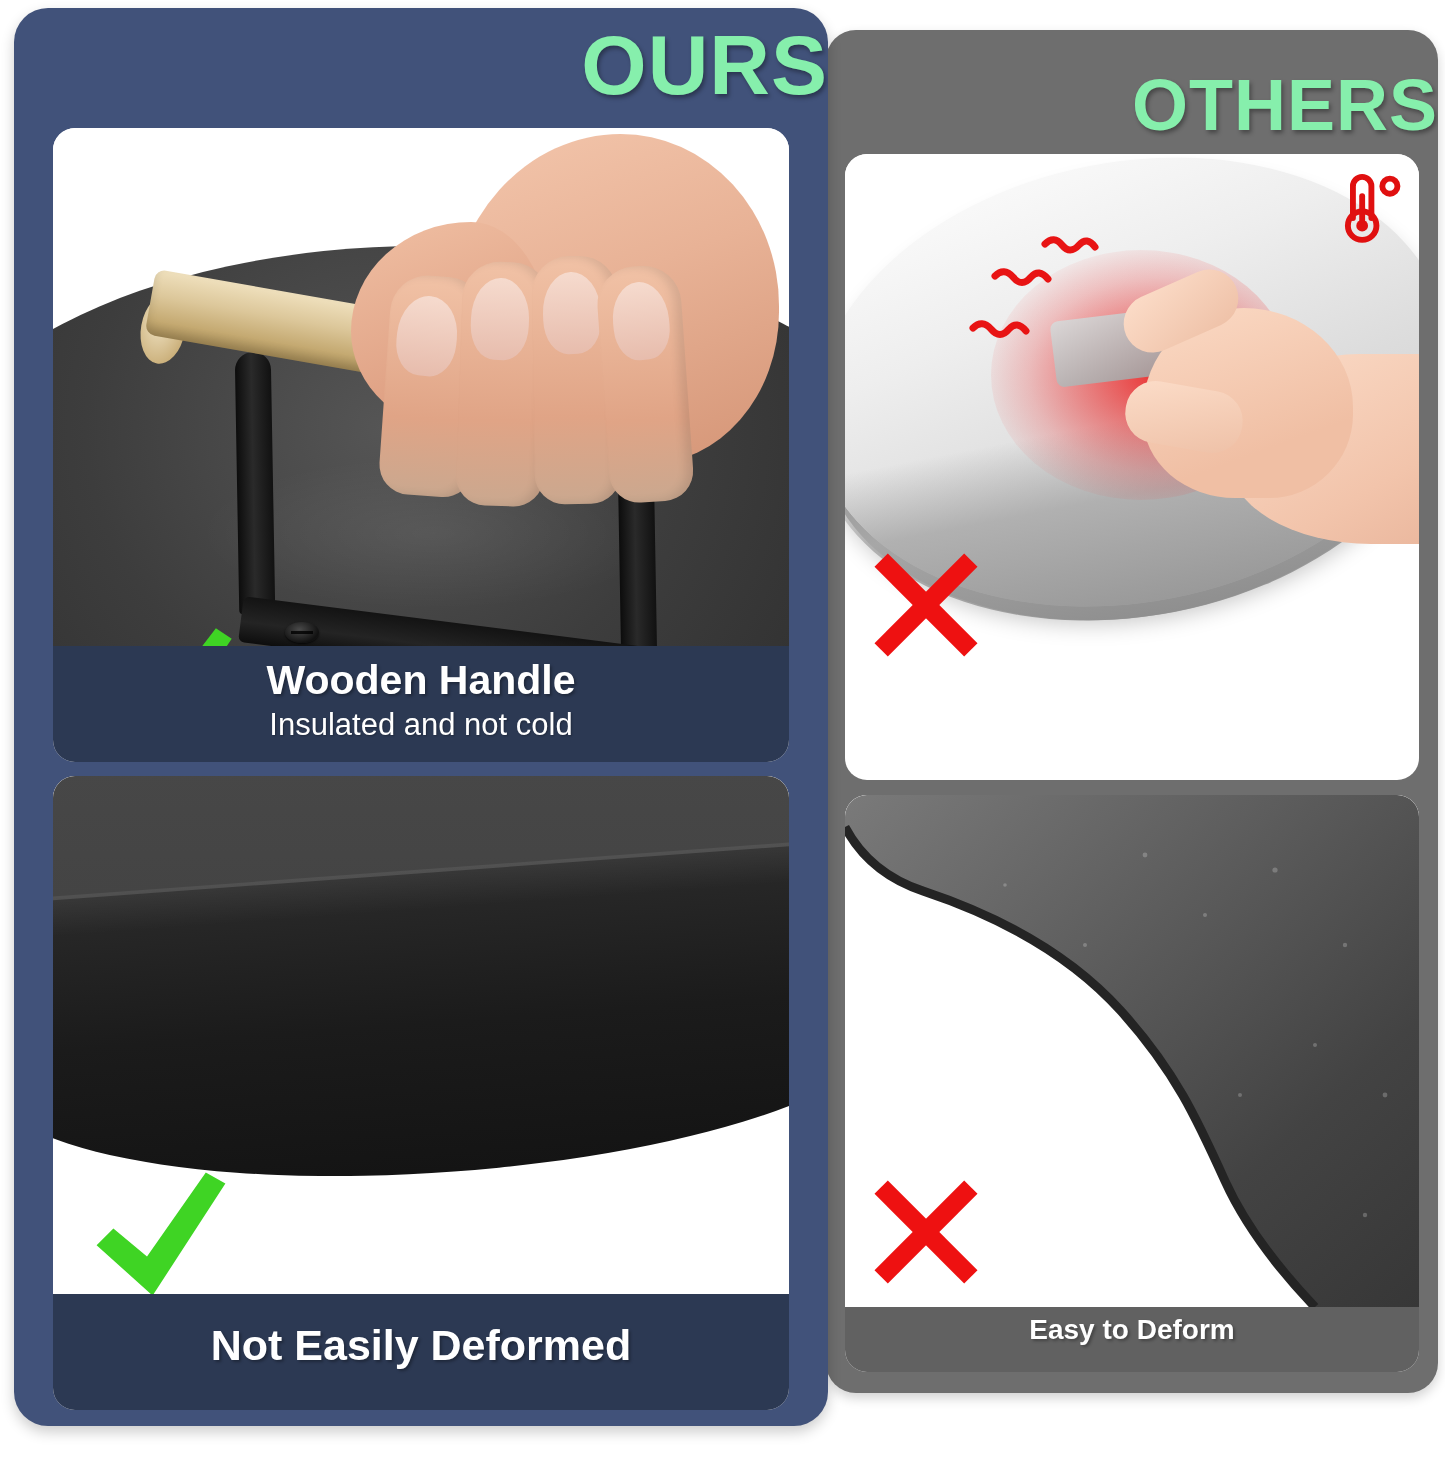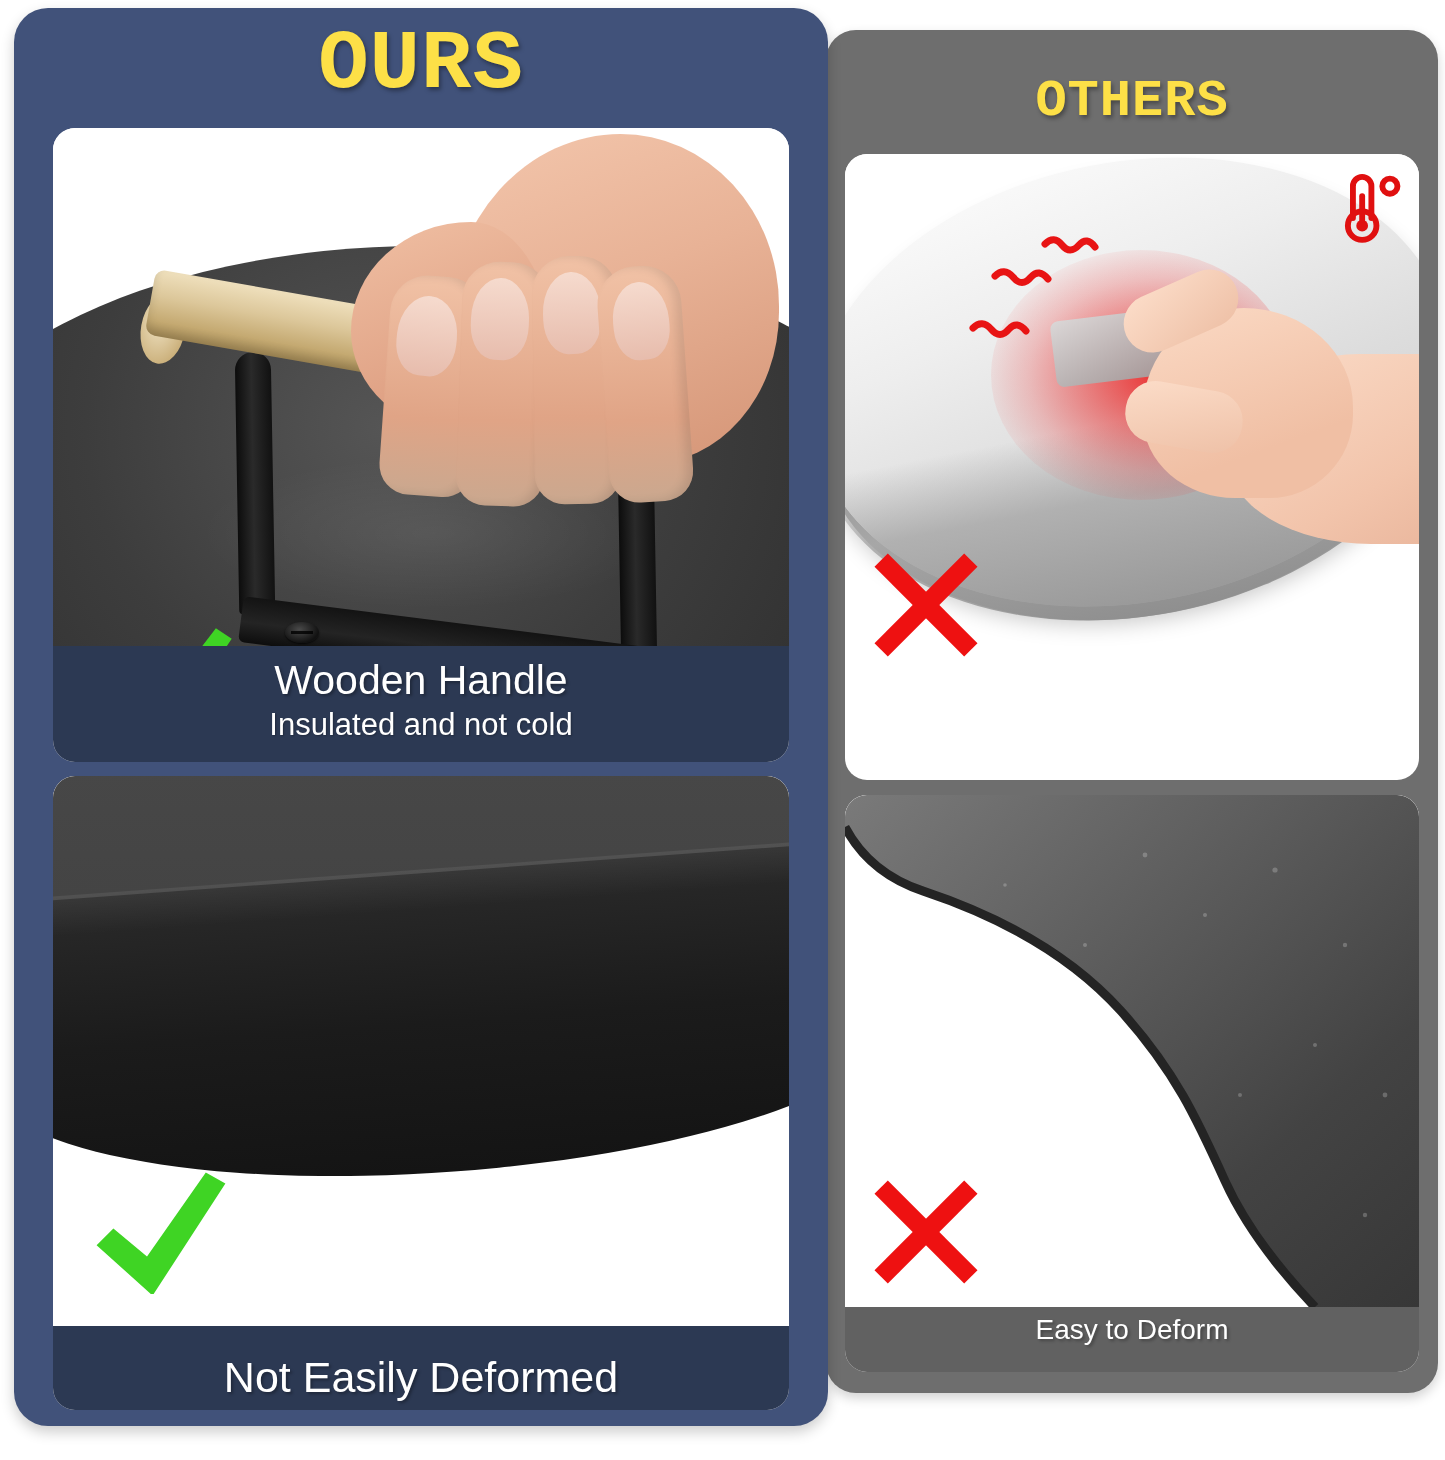--- a/index.html
+++ b/index.html
@@ -45,36 +45,36 @@
     border-radius: 30px;
     box-shadow: 0 5px 12px rgba(0,0,0,0.18);
     z-index: 2;
   }
 
   
   .panel-heading {
     position: absolute;
     left: 0;
     width: 100%;
-    text-align: center;
-    color: #fde047;
+    text-align: right;
+    color: #86efac;
     font-weight: 800;
     letter-spacing: 1px;
     text-shadow: 2px 3px 4px rgba(0,0,0,0.35);
-    font-family: Liberation Mono, monospace;
+    font-family: Liberation Sans, sans-serif;
     user-select: none;
   }
   .panel-ours .panel-heading {
     top: 13px;
     font-size: 84px;
     line-height: 1.05;
   }
   .panel-others .panel-heading {
-    top: 45px;
-    font-size: 52px;
+    top: 38px;
+    font-size: 72px;
     line-height: 1.05;
   }
 
   
   .card {
     position: absolute;
     overflow: hidden;
     border-radius: 22px;
     background: #ffffff;
   }
@@ -97,26 +97,26 @@
   .caption {
     position: absolute;
     left: 0; right: 0; bottom: 0;
     text-align: center;
     color: #ffffff;
     padding: 10px 12px 14px 12px;
     font-family: "Liberation Sans", sans-serif;
   }
   .cap-ours { background: #2c3953; height: 116px; }
   .cap-others { background: #616161; height: 121px; }
-  .card-ours-2 .cap-ours { height: 84px; padding-top: 26px; }
+  .card-ours-2 .cap-ours { height: 116px; padding-top: 26px; }
   .card-others-2 .cap-others { height: 65px; padding-top: 6px; }
 
   .cap-title {
     font-size: 41px;
-    font-weight: 400;
+    font-weight: 700;
     line-height: 1.18;
     text-shadow: 2px 2px 3px rgba(0,0,0,0.30);
     white-space: nowrap;
   }
   .card-ours-2 .cap-title { font-size: 43px; }
   .card-others-2 .cap-title { font-size: 28px; }
   .cap-sub {
     font-size: 31px;
     font-weight: 400;
     line-height: 1.25;

